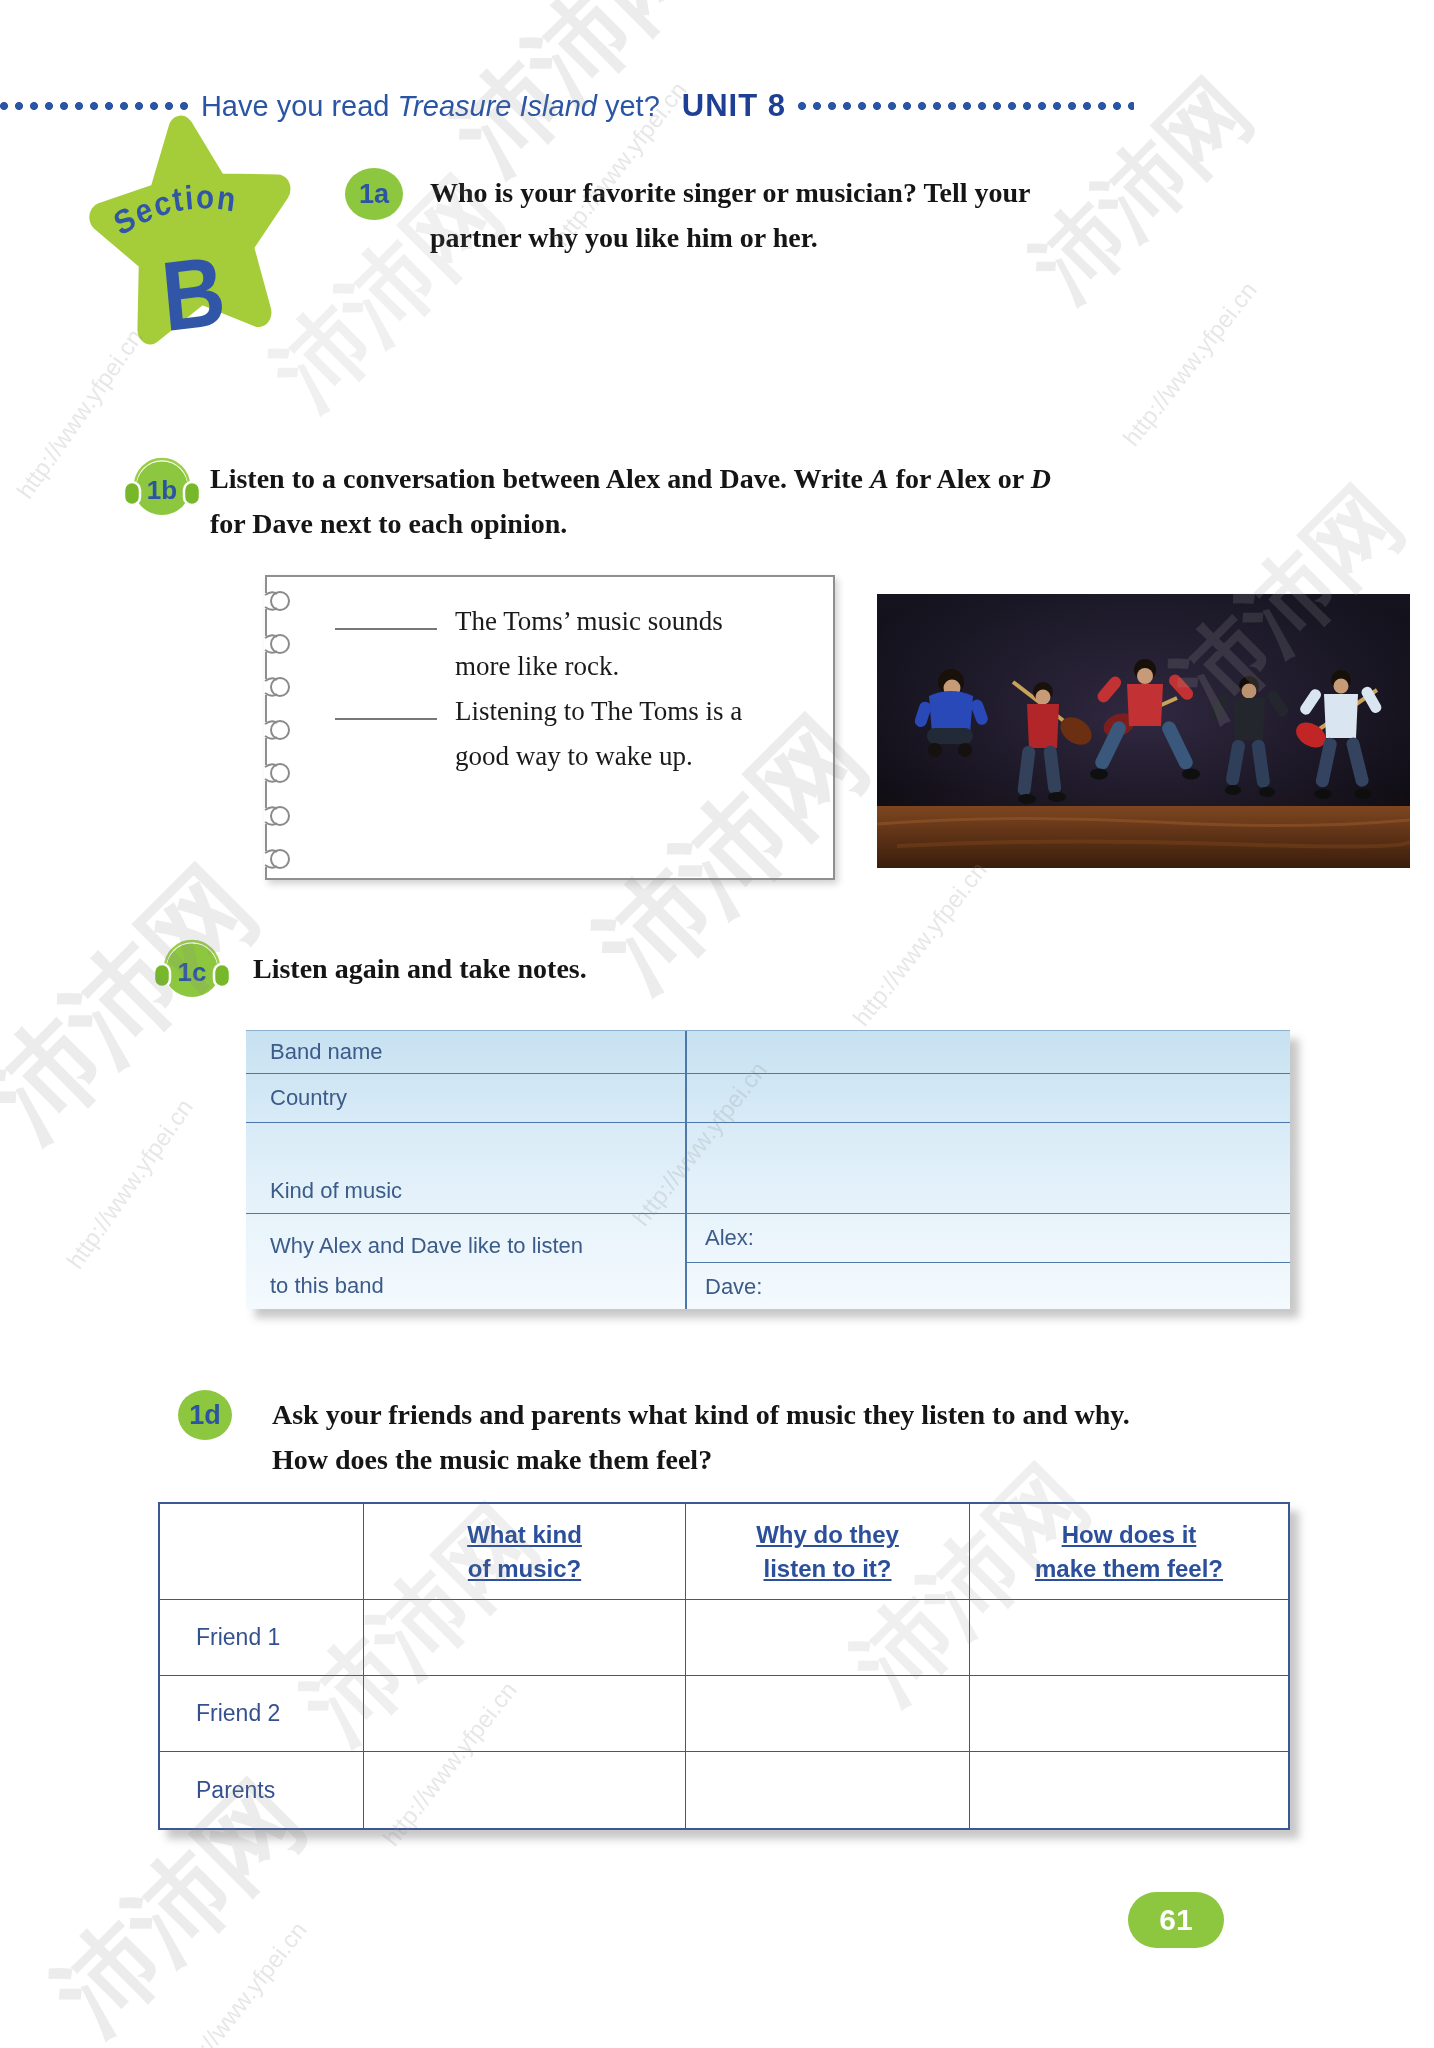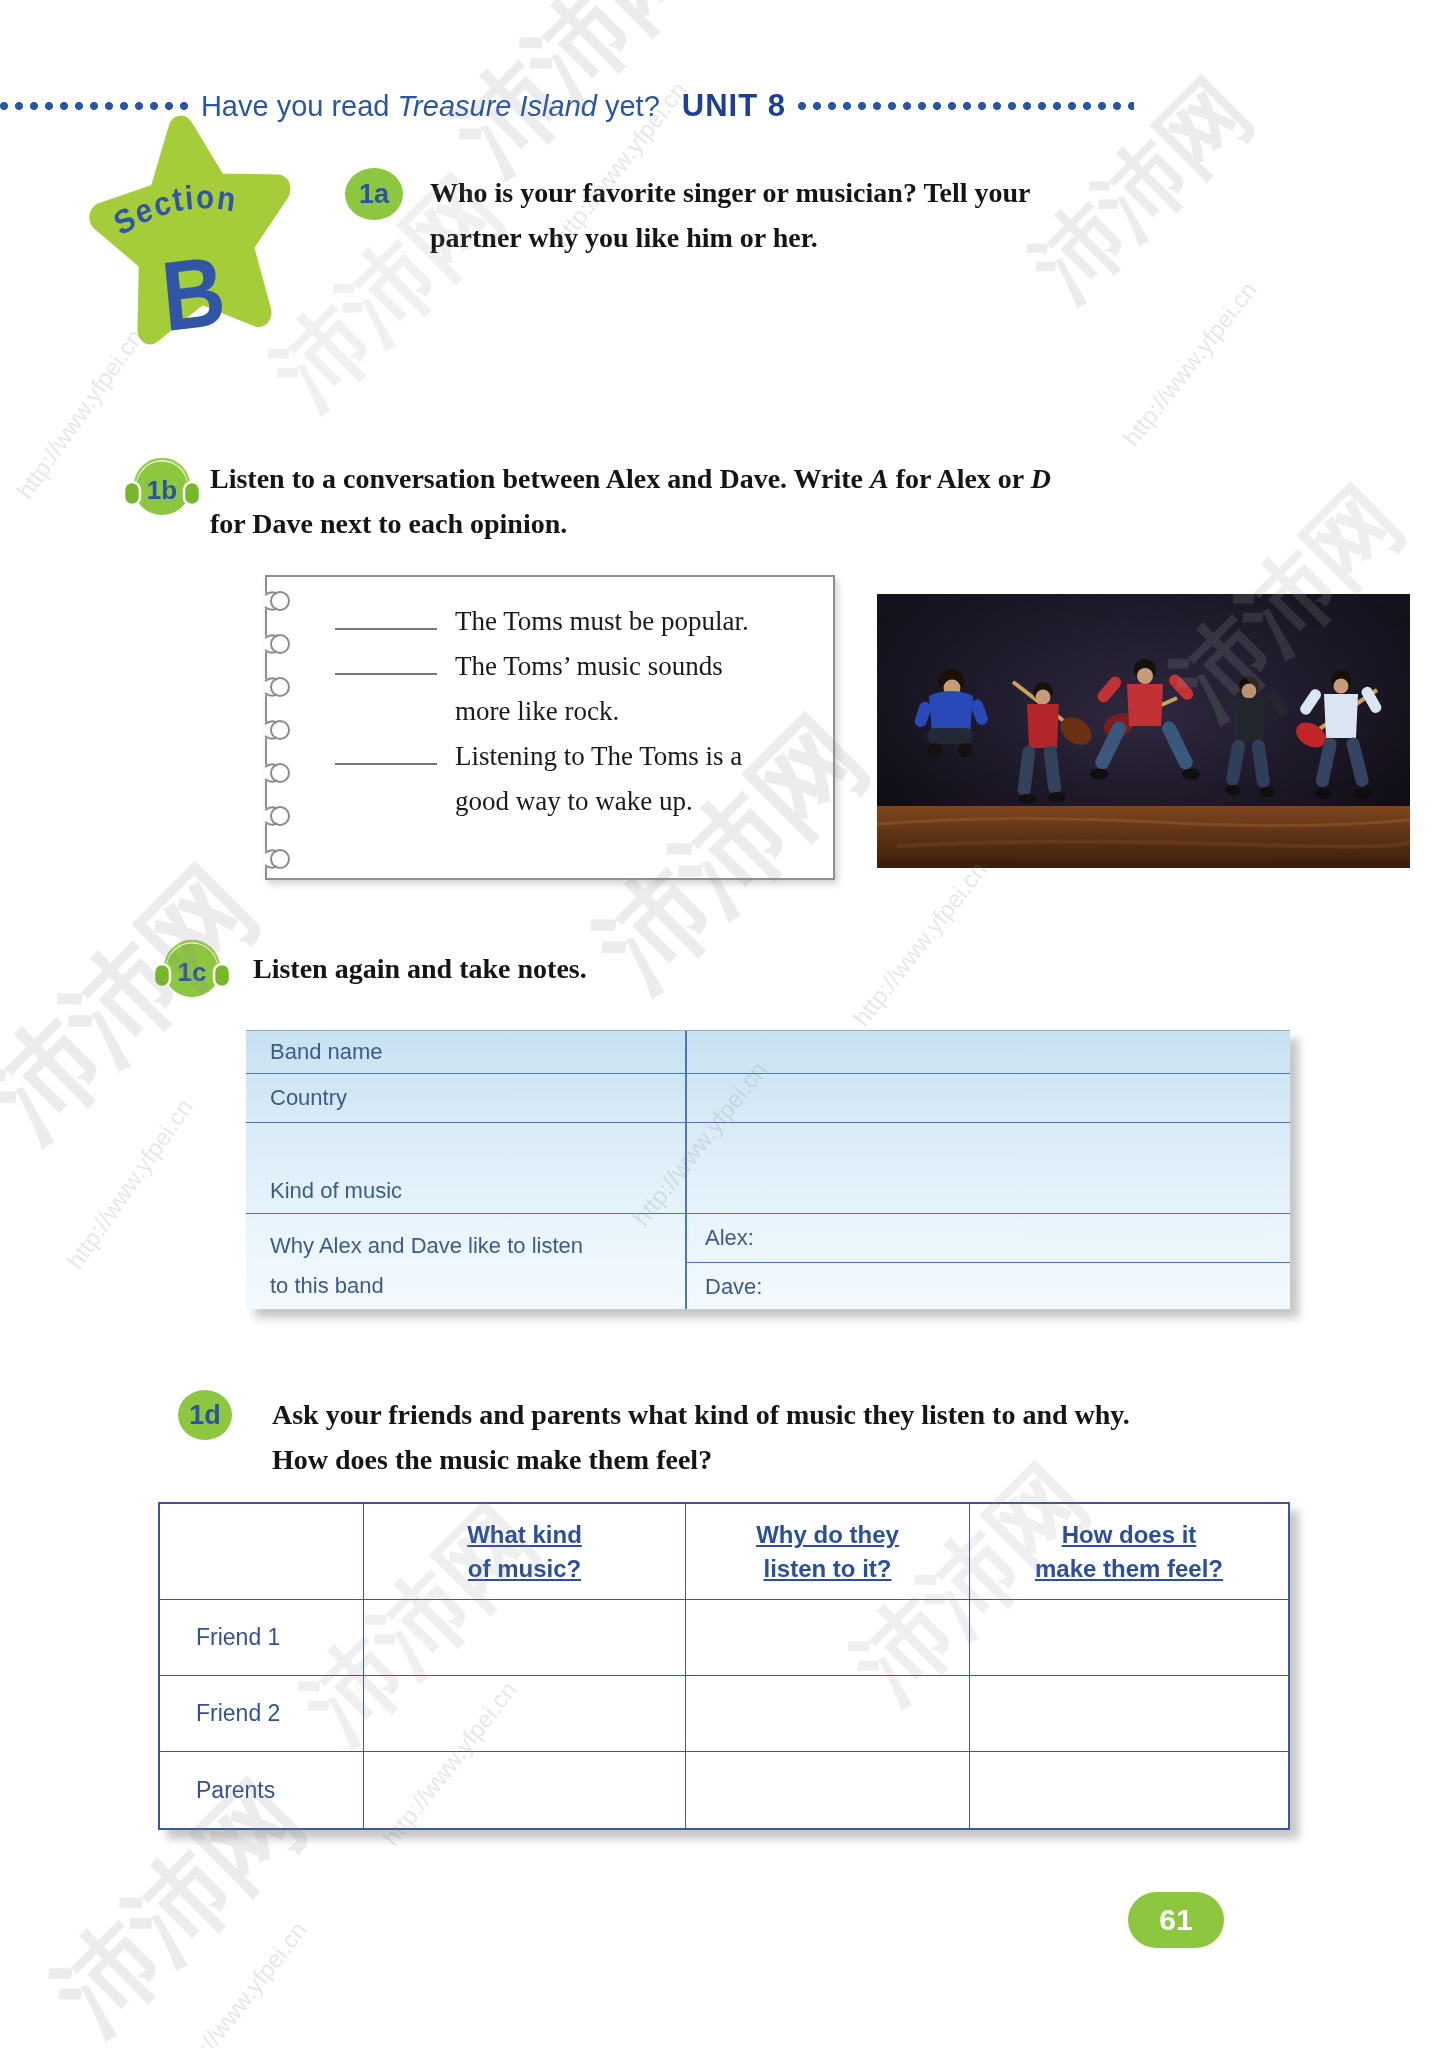--- a/index.html
+++ b/index.html
@@ -167,21 +167,20 @@
           </g>
         <g>
             <rect x="14" y="272" width="7" height="16" fill="#fff" stroke="none"></rect>
             <circle cx="30" cy="280" r="9" fill="#fff"></circle>
             <path d="M15 274 Q22 269 27 273"></path>
             <path d="M15 286 Q22 291 27 287"></path>
           </g>
       </g>
     </svg>
     <div class="pad-lines">
-      <div><span class="op-blank"></span><span>The Toms must be popular.</span></div>
       <div><span class="op-blank"></span><span>The Toms’ music sounds</span></div>
       <div class="op-cont">more like rock.</div>
       <div><span class="op-blank"></span><span>Listening to The Toms is a</span></div>
       <div class="op-cont">good way to wake up.</div>
     </div>
   </div>
 
   <div id="photo">
     <svg width="533" height="274" viewBox="0 0 533 274">
       <defs>

